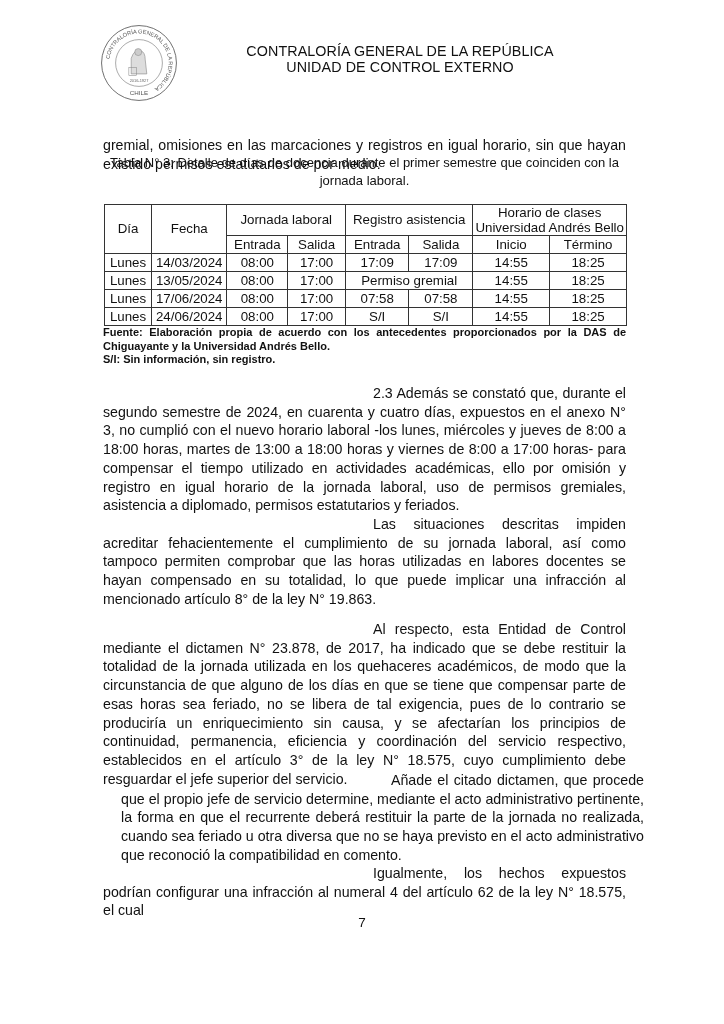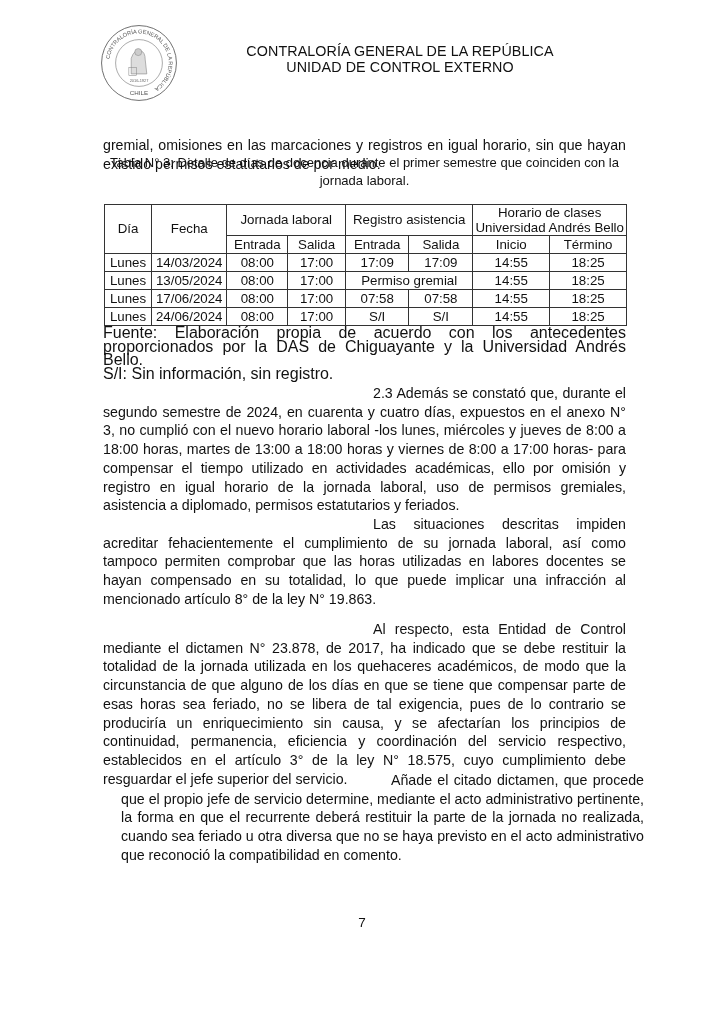--- a/index.html
+++ b/index.html
@@ -18,22 +18,22 @@
   .caption { position: absolute; left: 103px; top: 154px; width: 523px; text-align: center;
              font-size: 13px; line-height: 18px; }
 
   table.t3 { position: absolute; left: 104px; top: 204px; width: 523px; border-collapse: collapse;
              font-size: 13.3px; }
   table.t3 td, table.t3 th { border: 1px solid #333; text-align: center; font-weight: normal;
              padding: 0 2px; line-height: 16px; height: 17px; white-space: nowrap; }
   table.t3 th.tall { height: 28px; }
   table.t3 th.hdr2 { line-height: 15px; }
 
-  .source { position: absolute; left: 103px; top: 326px; width: 523px; font-size: 16px;
-            line-height: 13.5px; text-align: justify; }
+  .source { position: absolute; left: 103px; top: 326px; width: 523px; font-size: 11px;
+            line-height: 13.5px; text-align: justify; font-weight: bold; }
 
   .pagenum { position: absolute; left: 0; width: 724px; top: 915px; text-align: center; font-size: 13.5px; }
 </style>
 </head>
 <body>
 
 <div class="page">
 
   <svg class="seal" viewBox="0 0 100 100">
     <defs>
@@ -136,15 +136,16 @@
 
   <div class="source">
     <div>Fuente: Elaboración propia de acuerdo con los antecedentes proporcionados por la DAS de Chiguayante y la Universidad Andrés Bello.</div>
     <div>S/I: Sin información, sin registro.</div>
   </div>
 
   <div class="body-text indent" style="top:384px;">2.3 Además se constató que, durante el segundo semestre de 2024, en cuarenta y cuatro días, expuestos en el anexo N° 3, no cumplió con el nuevo horario laboral -los lunes, miércoles y jueves de 8:00 a 18:00 horas, martes de 13:00 a 18:00 horas y viernes de 8:00 a 17:00 horas- para compensar el tiempo utilizado en actividades académicas, ello por omisión y registro en igual horario de la jornada laboral, uso de permisos gremiales, asistencia a diplomado, permisos estatutarios y feriados.</div>
   <div class="body-text indent" style="top:515px;">Las situaciones descritas impiden acreditar fehacientemente el cumplimiento de su jornada laboral, así como tampoco permiten comprobar que las horas utilizadas en labores docentes se hayan compensado en su totalidad, lo que puede implicar una infracción al mencionado artículo 8° de la ley N° 19.863.</div>
   <div class="body-text indent" style="top:620px;">Al respecto, esta Entidad de Control mediante el dictamen N° 23.878, de 2017, ha indicado que se debe restituir la totalidad de la jornada utilizada en los quehaceres académicos, de modo que la circunstancia de que alguno de los días en que se tiene que compensar parte de esas horas sea feriado, no se libera de tal exigencia, pues de lo contrario se produciría un enriquecimiento sin causa, y se afectarían los principios de continuidad, permanencia, eficiencia y coordinación del servicio respectivo, establecidos en el artículo 3° de la ley N° 18.575, cuyo cumplimiento debe resguardar el jefe superior del servicio.</div>
   <div class="body-text indent" style="top:771px;margin-left:18px;">Añade el citado dictamen, que procede que el propio jefe de servicio determine, mediante el acto administrativo pertinente, la forma en que el recurrente deberá restituir la parte de la jornada no realizada, cuando sea feriado u otra diversa que no se haya previsto en el acto administrativo que reconoció la compatibilidad en comento.</div>
+  <div class="body-text indent" style="top:864px;">Igualmente, los hechos expuestos podrían configurar una infracción al numeral 4 del artículo 62 de la ley N° 18.575, el cual</div>
 
   <div class="pagenum">7</div>
 </div>
 
 </body></html>

